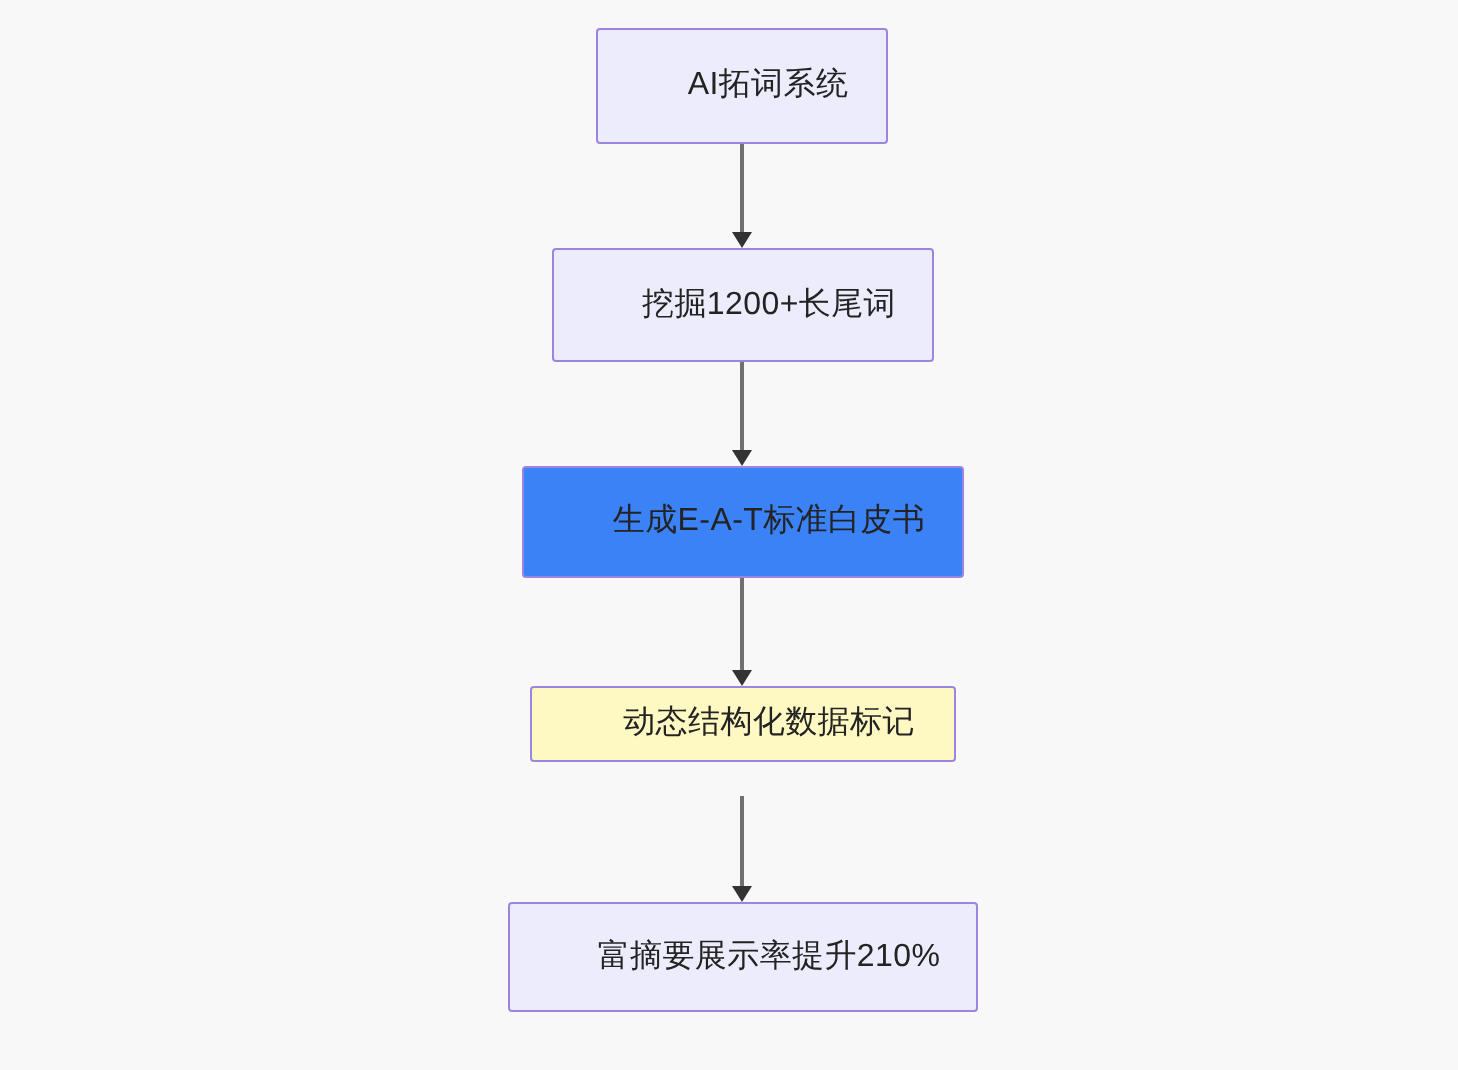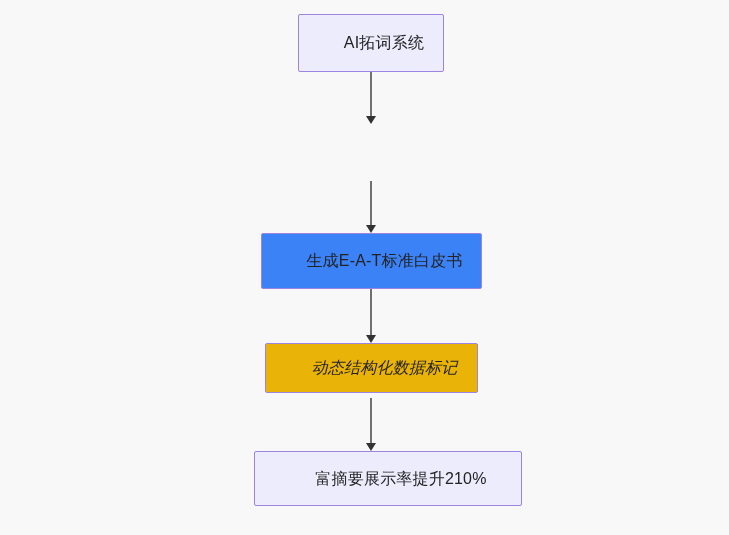--- a/index.html
+++ b/index.html
@@ -75,23 +75,26 @@
     <div class="edge-arrow" style="top: 45.5px; border-top-color: rgb(51, 51, 51);"></div>
   </div>
   <div class="edge" style="left: 370px; top: 398px; width: 2px; height: 53px;">
     <div class="edge-line" style="height: 45px; background: rgb(112, 112, 110);"></div>
     <div class="edge-arrow" style="top: 44.5px; border-top-color: rgb(51, 51, 51);"></div>
   </div>
 
   <div class="node" style="left: 298px; top: 14px; width: 146px; height: 58px; background: rgb(236, 236, 252); border-color: rgb(157, 132, 224); color: rgb(35, 35, 35);">
     <span class="node-label">AI拓词系统</span>
   </div>
+  <div class="node" style="left: 276px; top: 124px; width: 191px; height: 57px; background: rgb(236, 236, 252); border-color: rgb(157, 132, 224); color: rgb(35, 35, 35);">
+    <span class="node-label">挖掘1200+长尾词</span>
+  </div>
   <div class="node" style="left: 261px; top: 233px; width: 221px; height: 56px; background: #3b82f6; border-color: rgb(157, 132, 224); color: rgb(35, 35, 35);">
     <span class="node-label">生成E-A-T标准白皮书</span>
   </div>
-  <div class="node" style="left: 265px; top: 343px; width: 213px; height: 50px; background: #eab308; border-color: rgb(157, 132, 224); color: rgb(35, 35, 35); font-style: italic;">
+  <div class="node" style="left: 265px; top: 343px; width: 213px; height: 38px; background: #fef9c3; border-color: rgb(157, 132, 224); color: rgb(35, 35, 35);">
     <span class="node-label">动态结构化数据标记</span>
   </div>
-  <div class="node" style="left: 254px; top: 451px; width: 268px; height: 55px; background: rgb(236, 236, 252); border-color: rgb(157, 132, 224); color: rgb(35, 35, 35);">
+  <div class="node" style="left: 254px; top: 451px; width: 235px; height: 55px; background: rgb(236, 236, 252); border-color: rgb(157, 132, 224); color: rgb(35, 35, 35);">
     <span class="node-label">富摘要展示率提升210%</span>
   </div>
 
 </div>
 
 </body></html>

